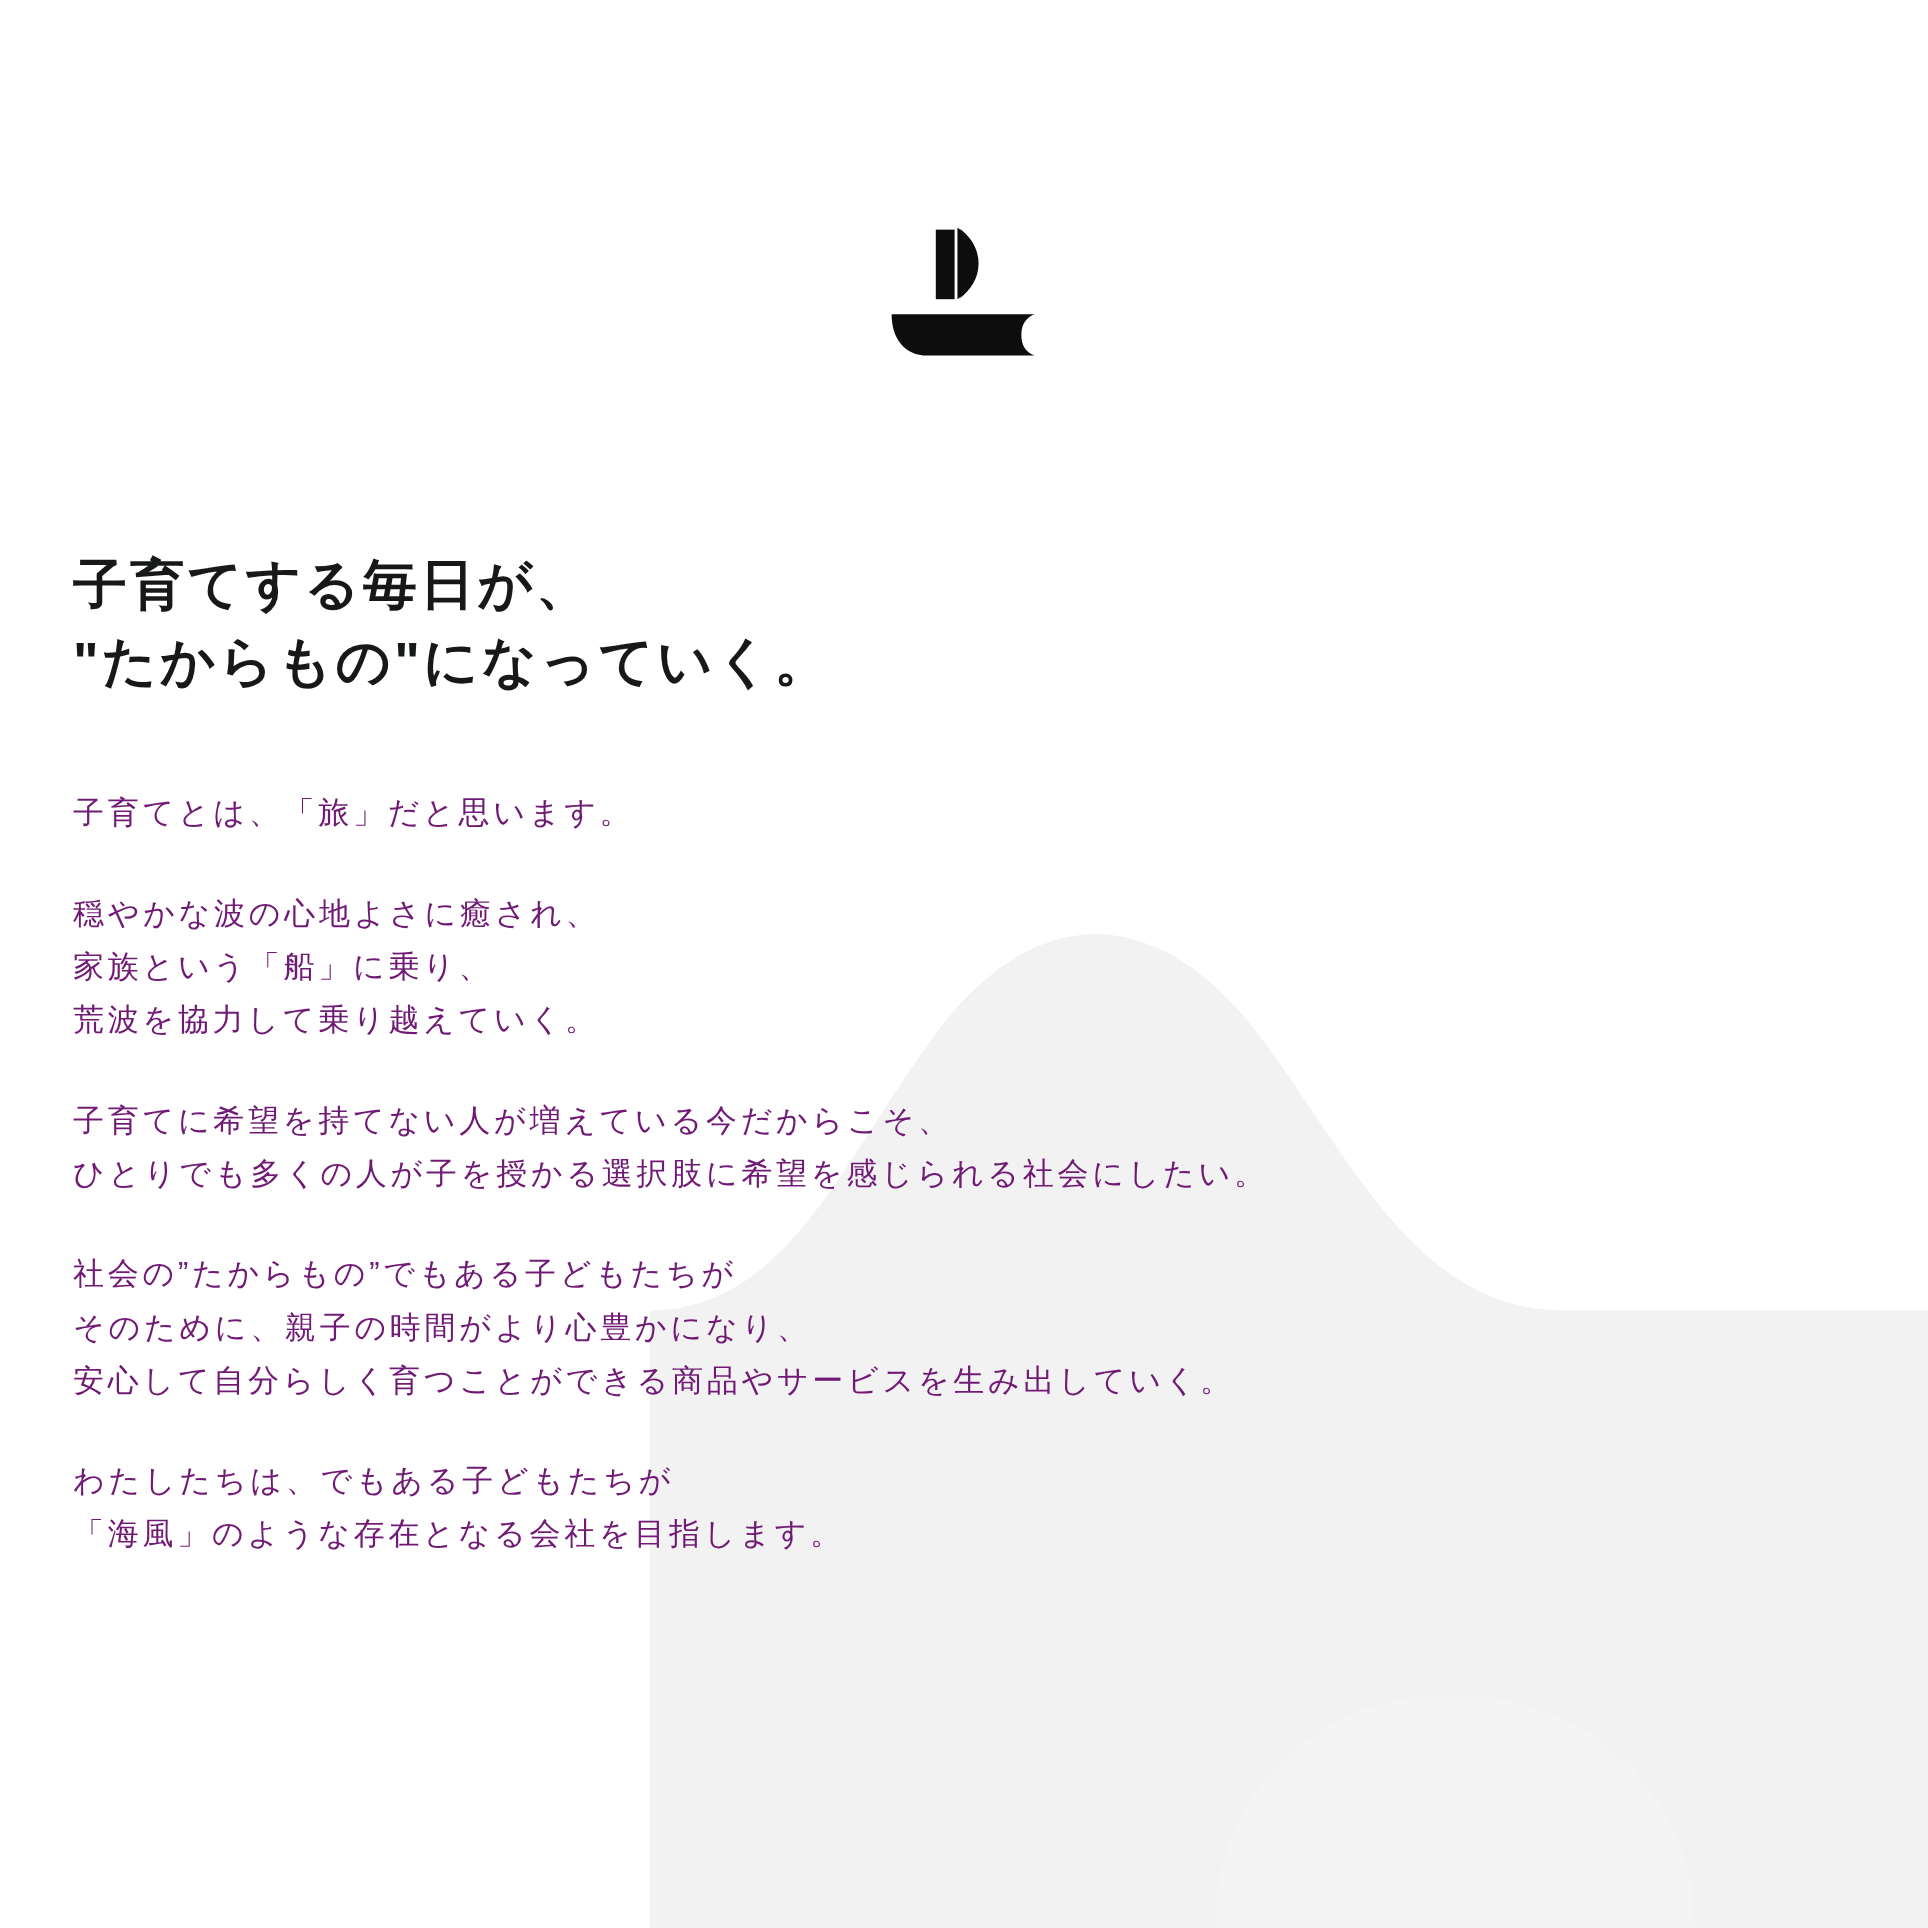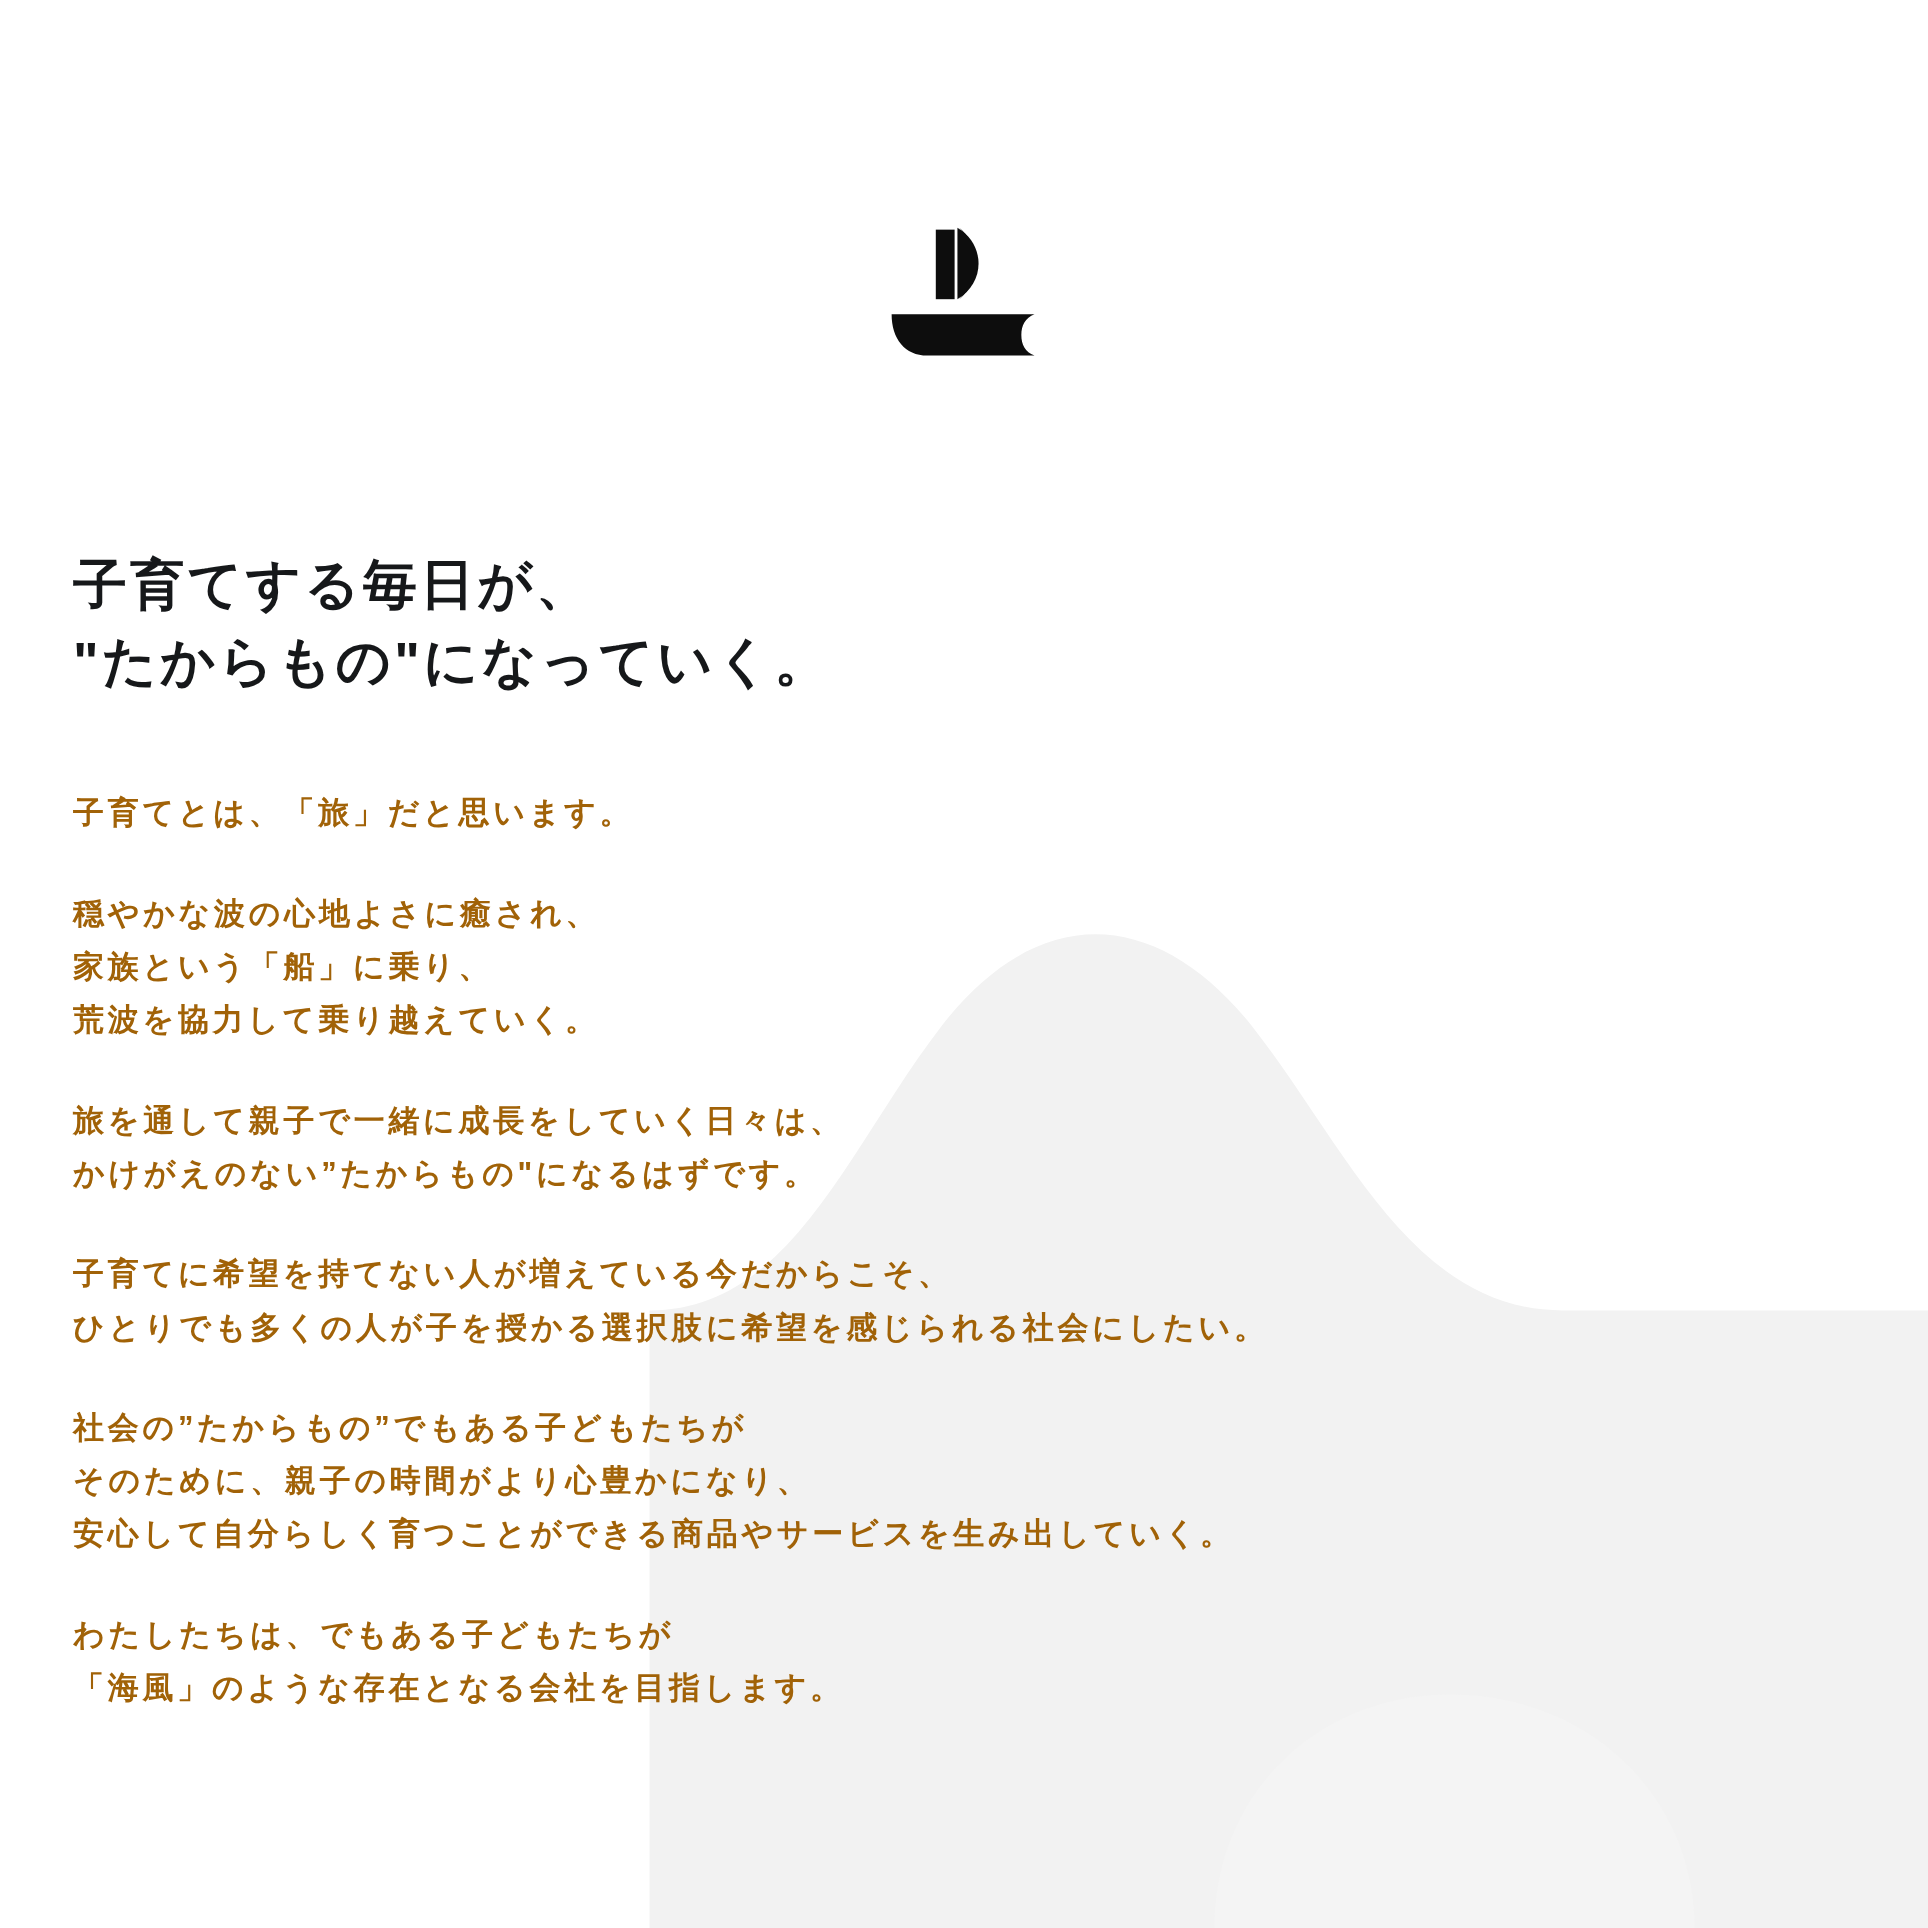--- a/index.html
+++ b/index.html
@@ -66,25 +66,25 @@
     letter-spacing: 0.06em;
     color: #16181a;
     margin: 0 0 87px 0;
   }
   .headline .hl-line {
     display: block;
     white-space: pre;
   }
 
   .body-copy {
-    font-weight: 700;
+    font-weight: 400;
     font-size: 31px;
     line-height: 1.72;
     letter-spacing: 0.12em;
-    color: #a16207;
+    color: #701a75;
   }
   .para {
     margin: 0 0 47px 0;
   }
   .para:last-child {
     margin-bottom: 0;
   }
   .para .ln {
     display: block;
     white-space: pre;
@@ -125,24 +125,20 @@
       <p class="para">
         <span class="ln">子育てとは、「旅」だと思います。</span>
       </p>
 
       <p class="para">
         <span class="ln">穏やかな波の心地よさに癒され、</span>
         <span class="ln">家族という「船」に乗り、</span>
         <span class="ln">荒波を協力して乗り越えていく。</span>
       </p>
 
-      <p class="para">
-        <span class="ln">旅を通して親子で一緒に成長をしていく日々は、</span>
-        <span class="ln">かけがえのない”たからもの"になるはずです。</span>
-      </p>
 
       <p class="para">
         <span class="ln">子育てに希望を持てない人が増えている今だからこそ、</span>
         <span class="ln">ひとりでも多くの人が子を授かる選択肢に希望を感じられる社会にしたい。</span>
       </p>
 
       <p class="para">
         <span class="ln">社会の”たからもの”でもある子どもたちが</span>
         <span class="ln">そのために、親子の時間がより心豊かになり、</span>
         <span class="ln">安心して自分らしく育つことができる商品やサービスを生み出していく。</span>

